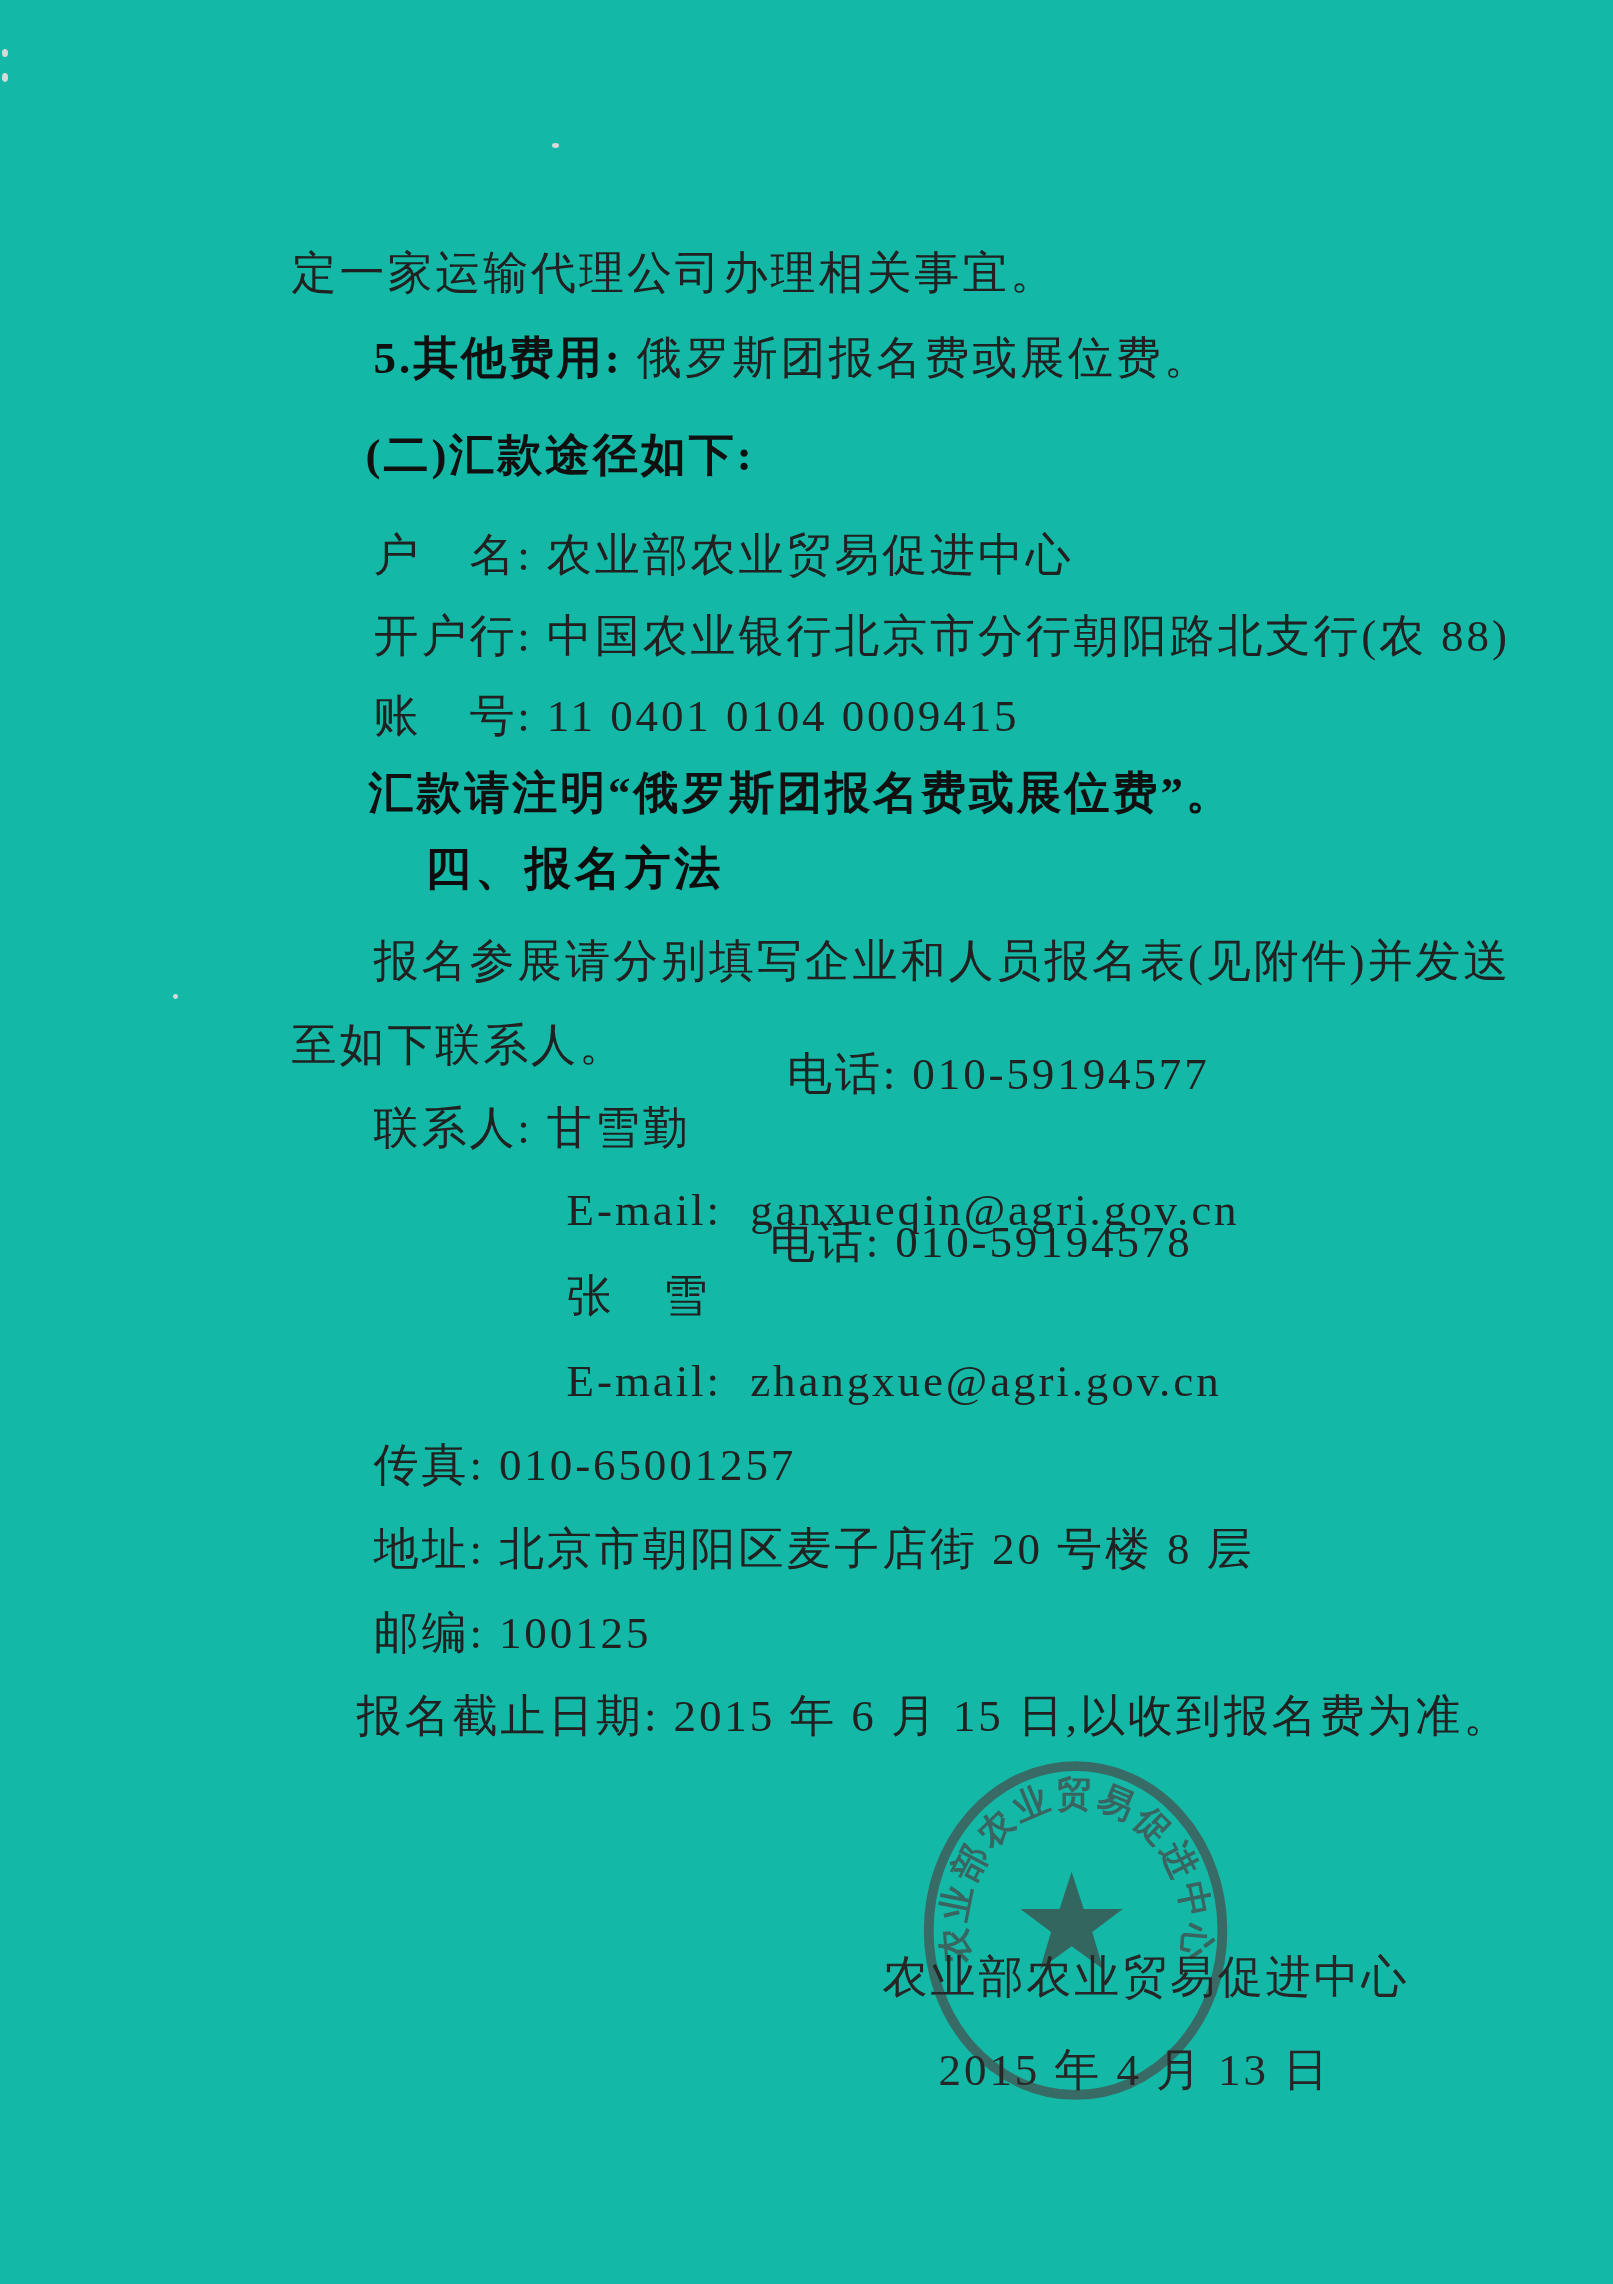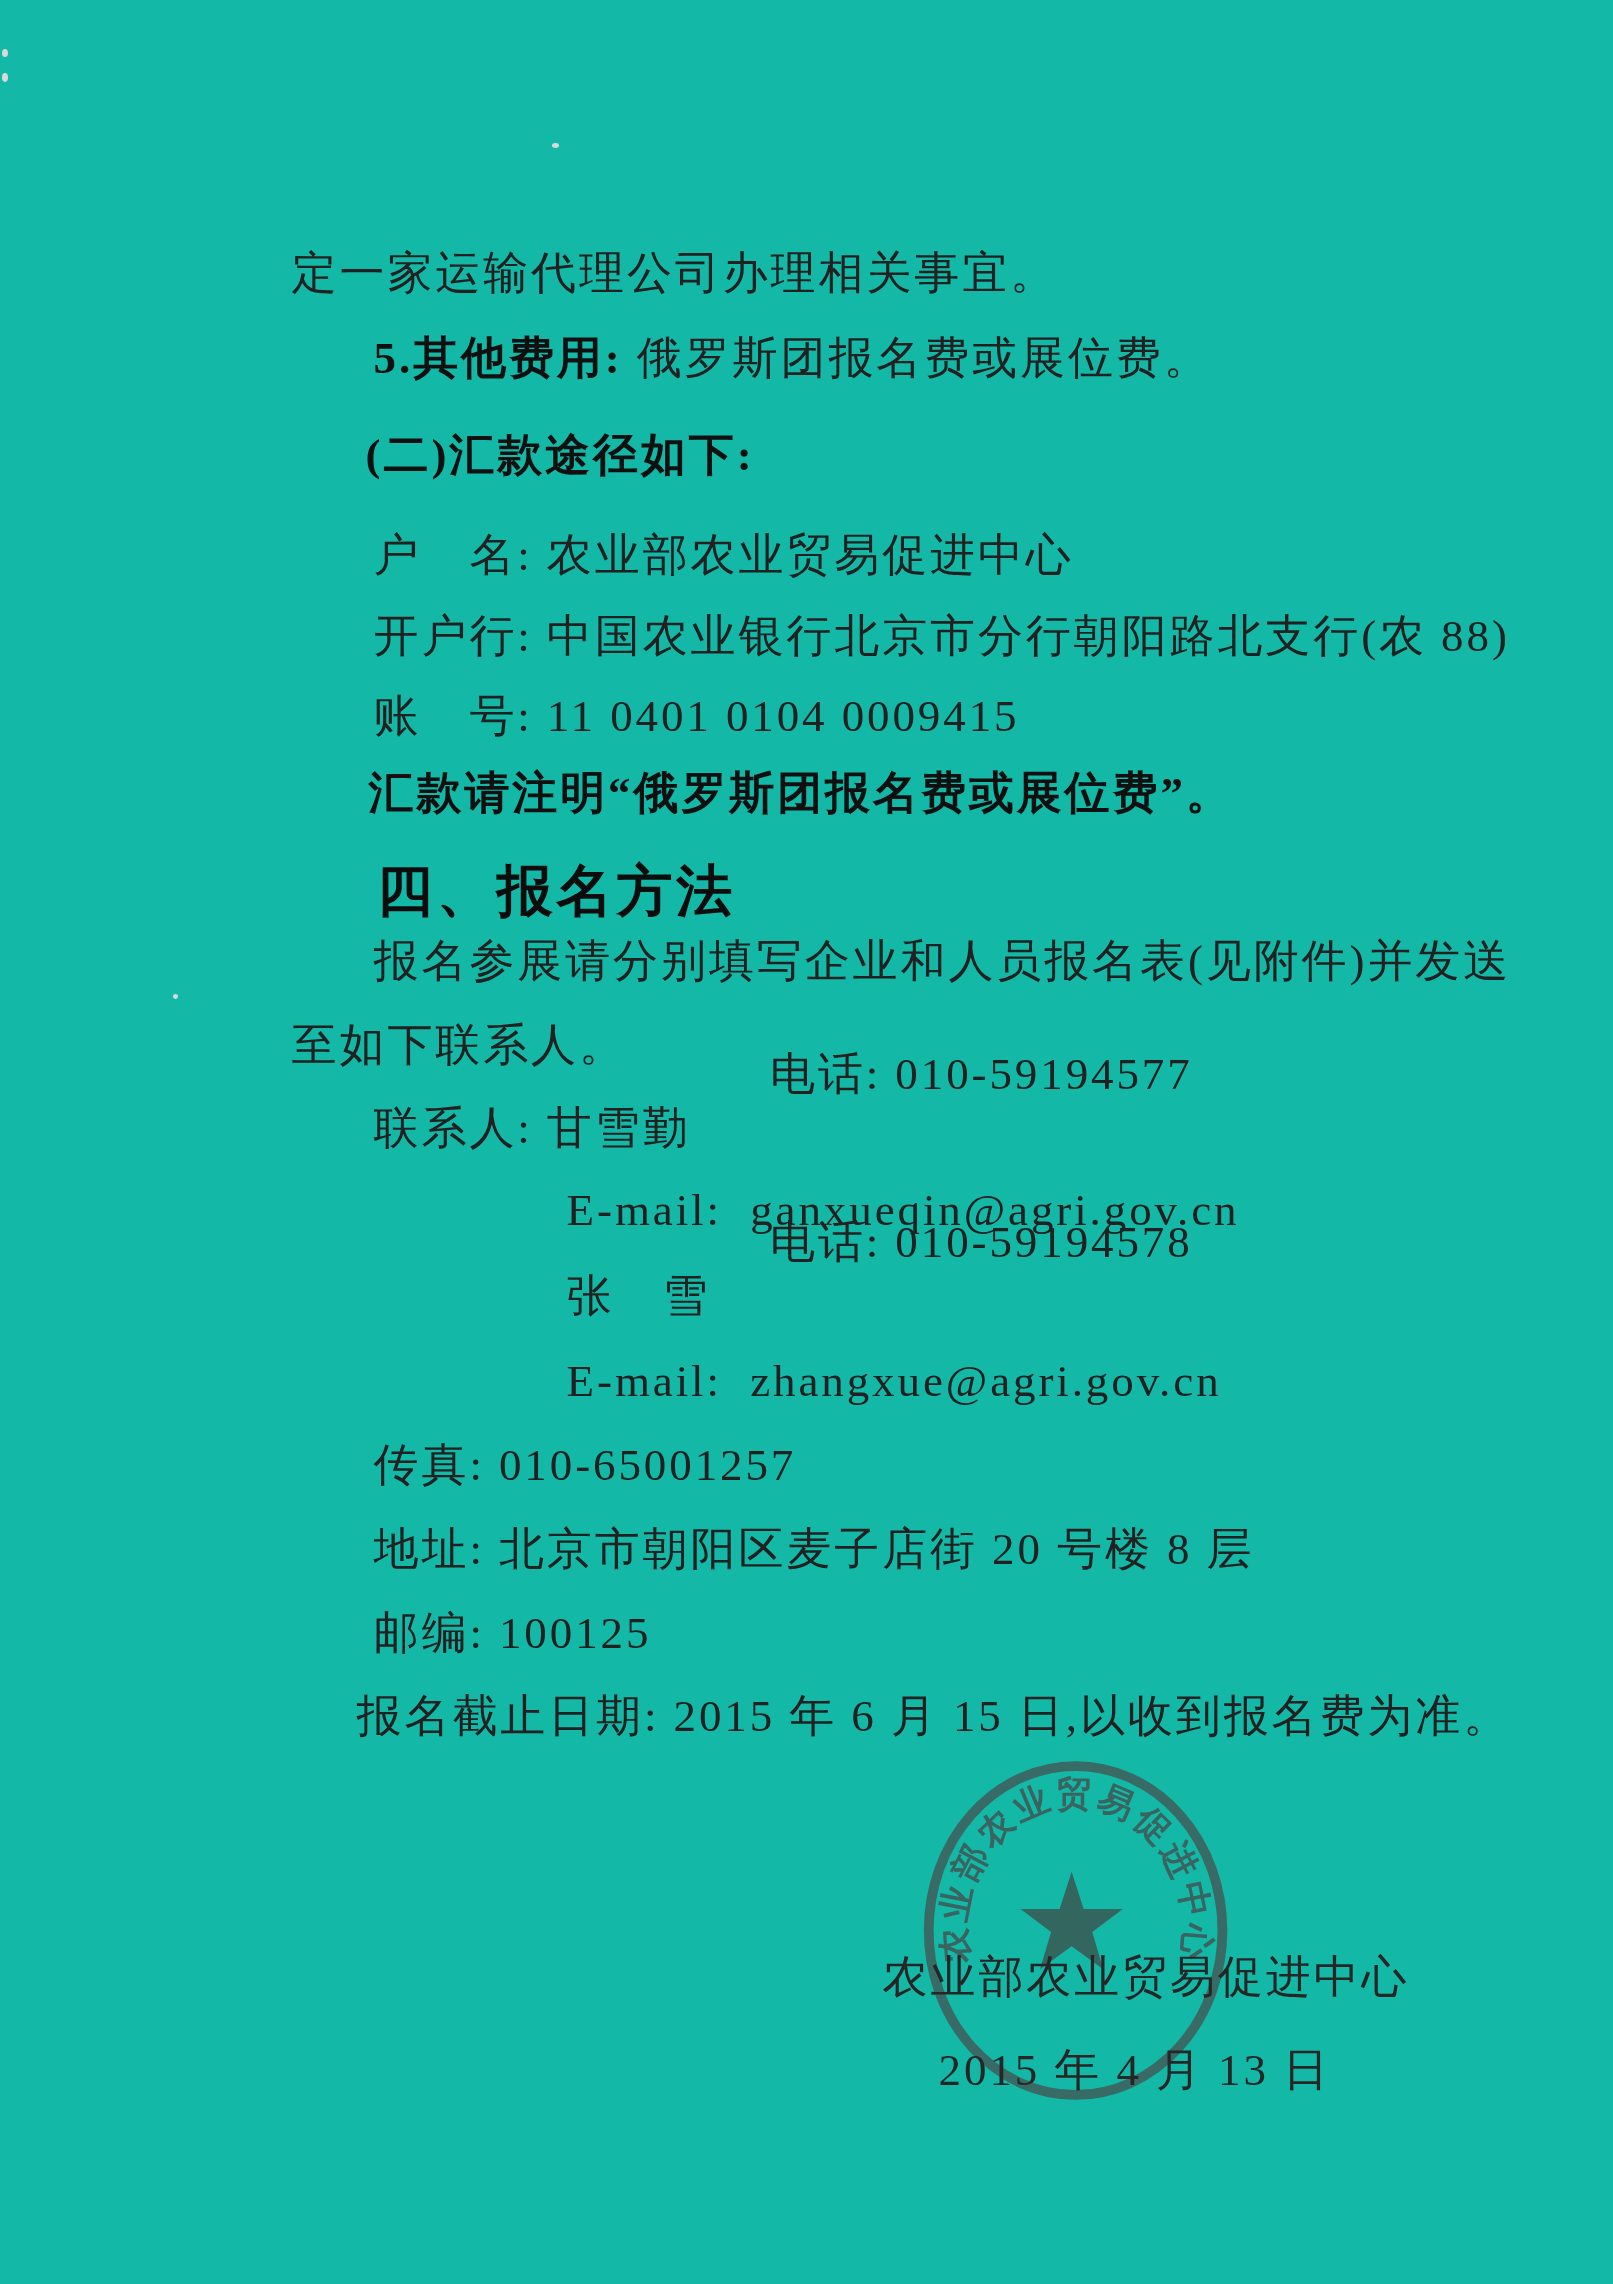--- a/index.html
+++ b/index.html
@@ -16,22 +16,22 @@
     font-size:45px;
     line-height:1.2;
     letter-spacing:2.9px;
     white-space:pre;
     color:#212121;
   }
   .line span{white-space:pre;}
   .b{font-weight:700;color:#101010;}
   .heading{
     font-weight:700;
-    font-family:Liberation Sans, sans-serif;
-    font-size:56px;
+    font-family:Liberation Mono, monospace;
+    font-size:46px;
     color:#0d0d0d;
     letter-spacing:3.9px;
   }
   .phone-abs{position:absolute;top:0;}
   .sig{
     position:absolute;
     font-size:45px;
     letter-spacing:2.9px;
     white-space:pre;
     color:#262626;
@@ -85,21 +85,21 @@
   <div class="line" style="left:317px;top:880px;">
     <span>报名参展请分别填写企业和人员报名表(见附件)并发送</span>
   </div>
 
   <div class="line" style="left:235px;top:964px;">
     <span>至如下联系人。</span>
   </div>
 
   <div class="line" style="left:317px;top:1047px;width:1078px;">
     <span>联系人: 甘雪勤</span>
-    <span class="phone-abs" style="left:453px;text-align:right;">电话: 010-59194577</span>
+    <span class="phone-abs" style="left:470px;text-align:right;">电话: 010-59194577</span>
   </div>
 
   <div class="line" style="left:510px;top:1129px;">
     <span>E-mail:  ganxueqin@agri.gov.cn</span>
   </div>
 
   <div class="line" style="left:510px;top:1215px;width:882px;">
     <span>张　雪</span>
     <span class="phone-abs" style="left:260px;">电话: 010-59194578</span>
   </div>

